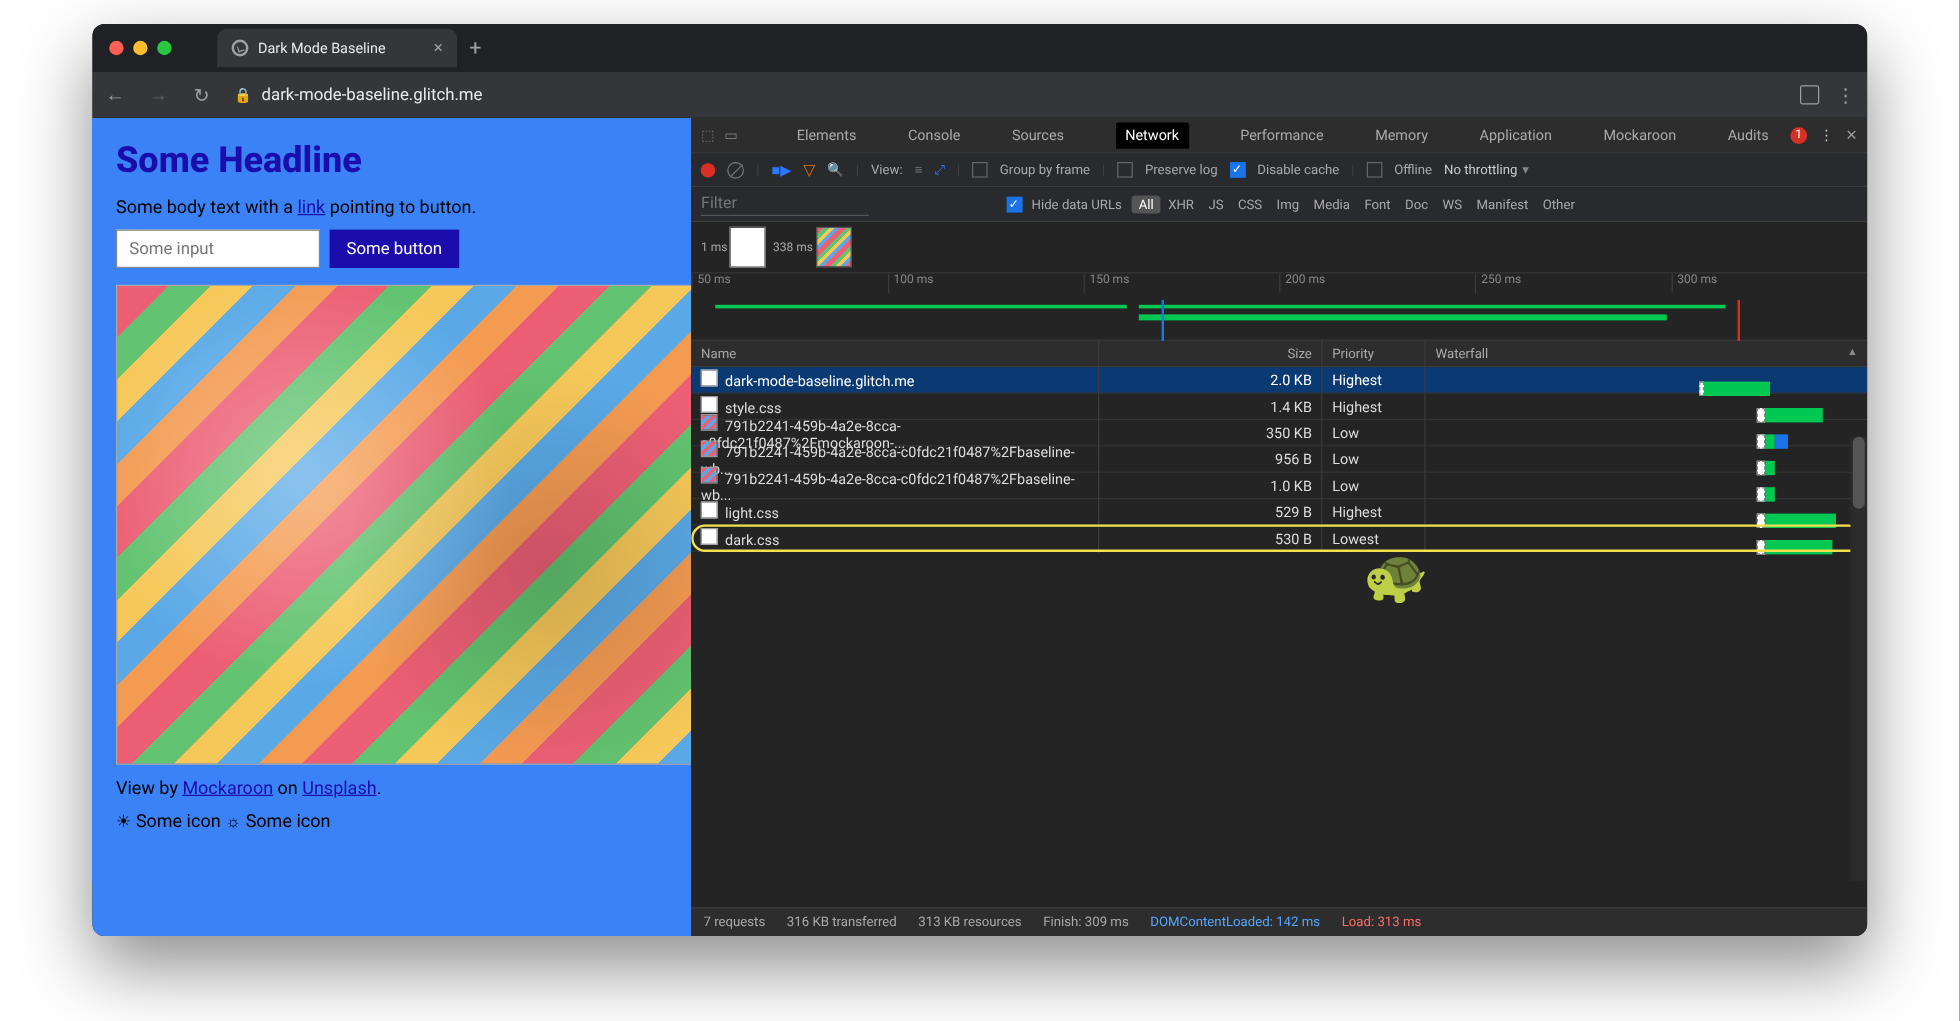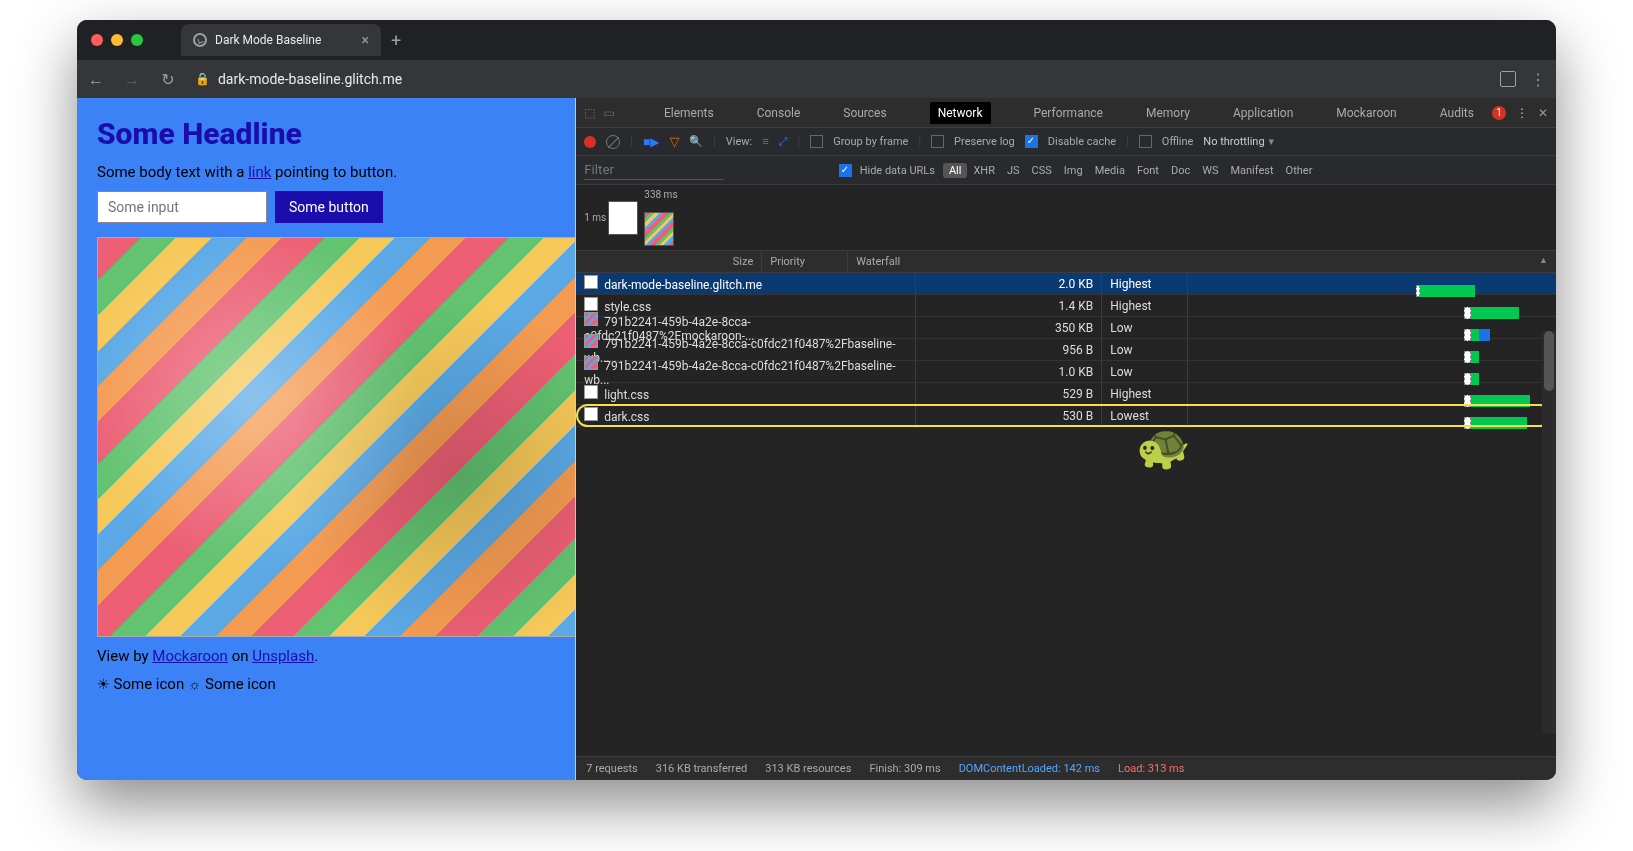--- a/index.html
+++ b/index.html
@@ -212,29 +212,47 @@
         <span class="cb checked"></span>
         <span>Hide data URLs</span>
         <span id="type-pills"><span class="pill active">All</span><span class="pill">XHR</span><span class="pill">JS</span><span class="pill">CSS</span><span class="pill">Img</span><span class="pill">Media</span><span class="pill">Font</span><span class="pill">Doc</span><span class="pill">WS</span><span class="pill">Manifest</span><span class="pill">Other</span></span>
       </div>
 
       <div class="thumbs-row">
         <div style="display:flex;flex-direction:row;align-items:center;gap:2px">
           <span>1 ms</span>
           <div class="thumb"></div>
         </div>
-        <div style="display:flex;flex-direction:column;align-items:flex-start;gap:12px">
+        <div style="display:flex;flex-direction:row;align-items:center;gap:2px">
           <span>338 ms</span>
           <div class="thumb img"></div>
         </div>
       </div>
 
+      <div class="timeline">
+        <div class="ticks" id="tl-ticks">
+            <div class="tick">50 ms</div>
+            <div class="tick">100 ms</div>
+            <div class="tick">150 ms</div>
+            <div class="tick">200 ms</div>
+            <div class="tick">250 ms</div>
+            <div class="tick">300 ms</div>
+          </div>
+        <div class="t-bar-track">
+          <div class="t-green" style="left:2%;width:35%"></div>
+          <div class="t-green" style="left:38%;width:50%"></div>
+          <div class="t-green2" style="left:38%;width:45%"></div>
+          <div class="t-blue" style="left:40%"></div>
+          <div class="t-red" style="left:89%"></div>
+        </div>
+      </div>
 
       <div class="net-table">
         <div class="net-header">
+          <div class="col-name">Name</div>
           <div class="col-size">Size</div>
           <div class="col-pri">Priority</div>
           <div class="col-wf hdr-sort">Waterfall</div>
         </div>
         <div id="net-rows">
             <div class="net-row sel" style="position: relative;">
               <div class="col-name"><span class="fi"></span><span>dark-mode-baseline.glitch.me</span></div>
               <div class="col-size">2.0 KB</div>
               <div class="col-pri">Highest</div>
               <div class="col-wf" style="position: relative;">

